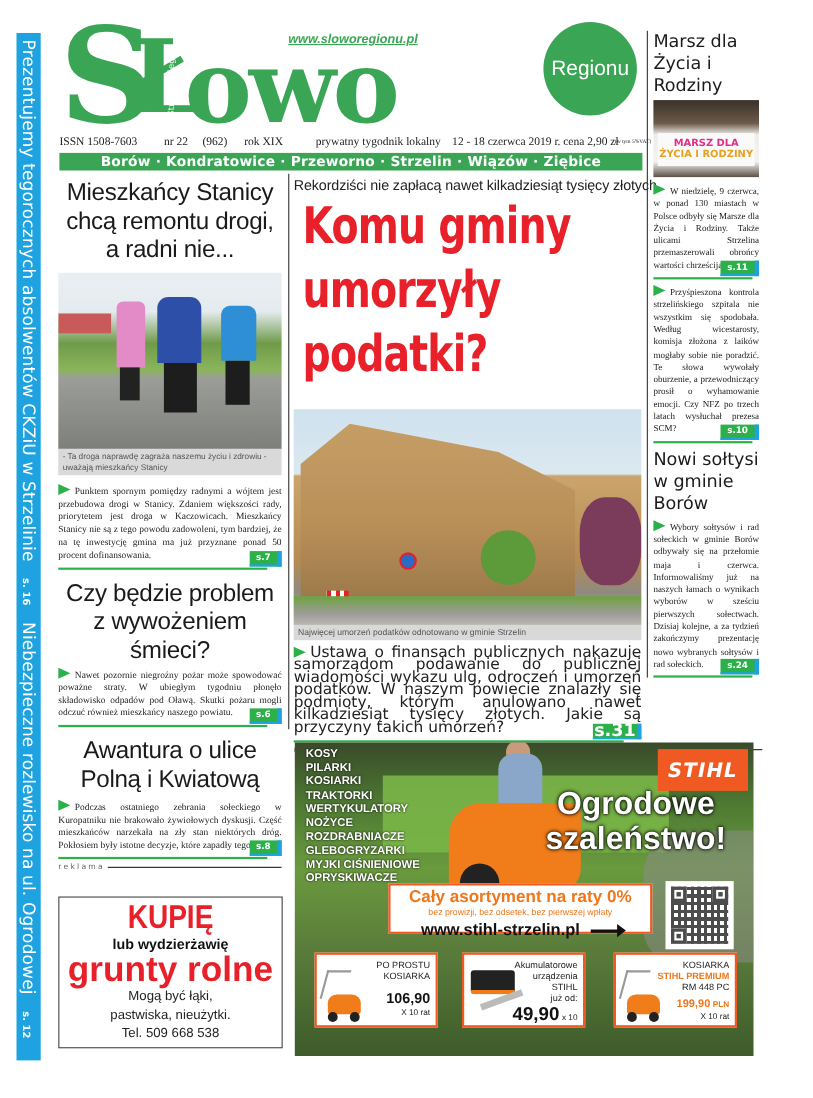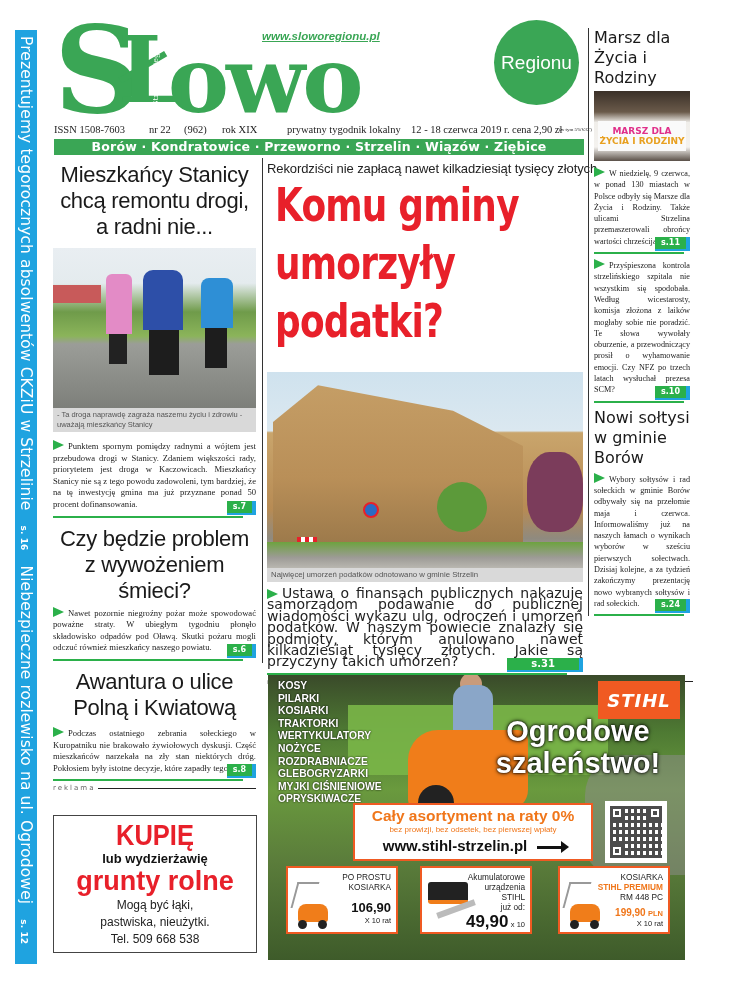--- a/index.html
+++ b/index.html
@@ -53,21 +53,21 @@
   .stihl .lawn { position: absolute; left: 80px; top: 30px; width: 260px; height: 70px; background: #7ab648; opacity: 0.9; }
   .stihl .rock { position: absolute; right: 0; top: 80px; width: 100px; height: 120px; background: #8a8c86; opacity: 0.55; border-radius: 40px 0 0 30px; }
   .stihl .mower { position: absolute; left: 140px; top: 55px; width: 120px; height: 80px; background: #f07d1a; border-radius: 30px 10px 20px 10px; }
   .stihl .man { position: absolute; left: 185px; top: 10px; width: 40px; height: 70px; background: #8aa6c8; border-radius: 14px 14px 4px 4px; }
   .stihl .man-head { position: absolute; left: 192px; top: -2px; width: 22px; height: 22px; border-radius: 50%; background: #c99b7b; }
   .stihl .wheel { position: absolute; left: 150px; top: 110px; width: 36px; height: 36px; border-radius: 50%; background: #222; }
   .stihl .list { position: absolute; left: 10px; top: 5px; font-family: "Liberation Sans", sans-serif; font-weight: bold; font-size: 10.3px; line-height: 12.6px; color: #fff; text-shadow: 0 0 2px #000; }
   .stihl .logo-box { position: absolute; left: 330px; top: 6px; width: 82px; height: 38px; background: #f05a22; display: flex; align-items: center; justify-content: center; }
   .stihl .logo-box span { font-family: "DejaVu Sans", sans-serif; font-weight: bold; font-style: italic; color: #fff; font-size: 18px; letter-spacing: 1px; }
   .stihl .slogan { position: absolute; left: 200px; top: 40px; font-family: "Liberation Sans", sans-serif; font-weight: bold; color: #fff; font-size: 29px; line-height: 32px; text-shadow: 0 0 4px #000, 0 0 2px #000; text-align: center; width: 220px; }
-  .stihl .offer { position: absolute; left: 85px; top: 128px; width: 240px; height: 58px; background: #fff; border: 2px solid #f05a22; text-align: center; font-family: "Liberation Sans", sans-serif; }
+  .stihl .offer { position: absolute; left: 85px; top: 128px; width: 240px; height: 46px; background: #fff; border: 2px solid #f05a22; text-align: center; font-family: "Liberation Sans", sans-serif; }
   .stihl .offer .o1 { color: #f0761a; font-weight: bold; font-size: 15.5px; line-height: 18px; margin-top: 2px; }
   .stihl .offer .o2 { color: #f0761a; font-size: 8px; line-height: 10px; }
   .stihl .offer .o3 { color: #111; font-weight: bold; font-size: 15px; line-height: 22px; }
   .stihl .offer .arrow { display: inline-block; width: 26px; height: 3px; background: #111; position: relative; vertical-align: middle; margin-left: 10px; }
   .stihl .offer .arrow::after { content: ""; position: absolute; right: -6px; top: -5px; border-top: 6.5px solid transparent; border-bottom: 6.5px solid transparent; border-left: 8px solid #111; }
   .stihl .qr { position: absolute; left: 337px; top: 126px; width: 62px; height: 62px; background: #fff; padding: 5px; }
   .stihl .qr .qrgrid { width: 52px; height: 52px; background:
       repeating-linear-gradient(90deg, #111 0 3px, transparent 3px 6px),
       repeating-linear-gradient(0deg, #111 0 3px, transparent 3px 7px); opacity: 0.75; position: relative; }
   .qr .f { position: absolute; width: 14px; height: 14px; border: 3px solid #111; background: #fff; }
@@ -80,21 +80,21 @@
   .prod .orange { color: #f0761a; font-weight: bold; }
   .prod .small { font-size: 7.5px; }
   .mower-ico { position: absolute; left: 4px; top: 22px; width: 30px; height: 18px; background: #f07d1a; border-radius: 8px 8px 3px 3px; }
   .mower-handle { position: absolute; left: 0; top: 0; width: 22px; height: 26px; border: 2px solid #999; border-bottom: none; border-right: none; transform: skewX(-15deg); }
   .mower-wheel { position: absolute; width: 9px; height: 9px; border-radius: 50%; background: #222; }
 
   
   .kupie-ad { position: absolute; left: 53px; top: 815px; width: 204px; height: 138px; border: 1px solid #444; text-align: center; font-family: "Liberation Sans", sans-serif; }
   .kupie-ad .k1 { color: #e8202a; font-weight: bold; font-size: 30px; line-height: 32px; margin-top: 3px; transform: scaleX(0.85); }
   .kupie-ad .k2 { color: #111; font-weight: bold; font-size: 13px; line-height: 15px; }
-  .kupie-ad .k3 { color: #e8202a; font-weight: bold; font-size: 27px; line-height: 30px; }
+  .kupie-ad .k3 { color: #e8202a; font-weight: bold; font-size: 32px; line-height: 30px; }
   .kupie-ad .k4 { color: #222; font-size: 12px; line-height: 14.5px; margin-top: 2px; }
   .kupie-ad .k5 { color: #222; font-size: 12px; line-height: 16px; margin-top: 2px; }
 </style>
 </head>
 <body>
 
 <div class="side-strip">
   <div class="vtext">
     <span>Prezentujemy tegorocznych absolwentów CKZiU w Strzelinie</span>
     <span class="pg">s. 16</span>
@@ -186,21 +186,21 @@
     <div style="position:absolute;left:6px;top:10px;width:250px;height:160px;background:linear-gradient(180deg,#c59e66 0%,#b98f58 60%,#9d7a4b 100%);clip-path:polygon(0 25%,18% 2%,72% 18%,100% 40%,100% 100%,0 100%);"></div>
     <div style="position:absolute;left:170px;top:110px;width:50px;height:50px;border-radius:50%;background:#5c9a3a;"></div>
     <div style="position:absolute;left:260px;top:80px;width:56px;height:80px;border-radius:40%;background:#7b3c5b;"></div>
     <div style="position:absolute;left:96px;top:130px;width:16px;height:16px;border-radius:50%;background:#2a6bc4;border:2px solid #e8202a;"></div>
     <div style="position:absolute;left:30px;top:165px;width:20px;height:10px;background:repeating-linear-gradient(90deg,#e8202a 0 4px,#fff 4px 8px);"></div>
     <div style="position:absolute;left:0;top:170px;width:316px;height:26px;background:linear-gradient(180deg,#6da33f 0%,#9d9b96 60%,#b9b7b0 100%);"></div>
   </div>
   <div class="caption" style="width:316px;font-size:7.8px">Najwięcej umorzeń podatków odnotowano w gminie Strzelin</div>
   <div class="body-sans" style="margin-top:6px;width:316px"><span class="tri"></span><span>Ustawa o finansach publicznych nakazuje samorządom podawanie do publicznej wiadomości wykazu ulg, odroczeń i umorzeń podatków. W naszym powiecie znalazły się podmioty, którym anulowano nawet kilkadziesiąt tysięcy złotych. Jakie są przyczyny takich umorzeń?</span></div>
   <div class="badge-row" style="width:316px">
-      <span class="pbadge" style="font-size:10px;padding:0 24px">s.31</span>
+      <span class="pbadge" style="font-size:16px;padding:0 1px">s.31</span>
     </div>
   <div class="rule-green" style="margin-top:1px;width:300px"></div>
   <div class="reklama-lbl" style="margin-top:3px;width:426px">
       <span>reklama</span>
       <span class="line"></span>
     </div>
 </div>
 
 <div class="rcol">
   <div class="rhead">Marsz dla Życia i Rodziny</div>

